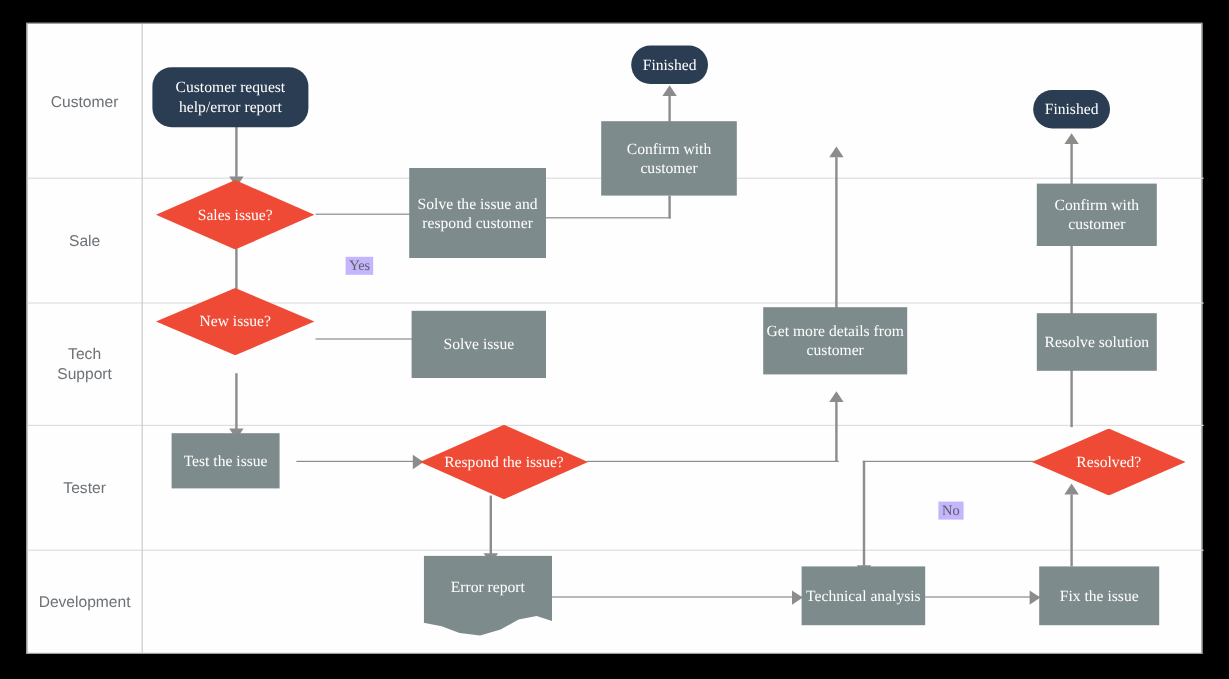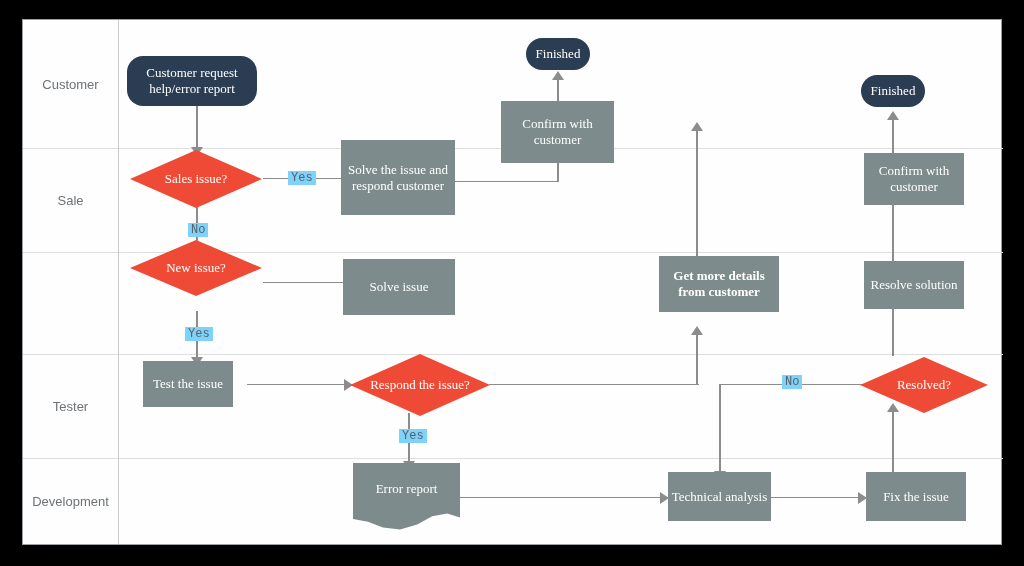--- a/index.html
+++ b/index.html
@@ -47,37 +47,39 @@
   
   .ln{position:absolute;background:#8c8c8c;z-index:3;}
   .lnv{width:1.6px;}
   .lnh{height:1.6px;}
 
   .arw{position:absolute;width:0;height:0;z-index:4;}
   .arw-d{border-left:6px solid transparent;border-right:6px solid transparent;border-top:9px solid #8c8c8c;}
   .arw-u{border-left:6px solid transparent;border-right:6px solid transparent;border-bottom:9px solid #8c8c8c;}
   .arw-r{border-top:6px solid transparent;border-bottom:6px solid transparent;border-left:9px solid #8c8c8c;}
 
-  .elabel{position:absolute;color:#5a5f63;font-family:Liberation Mono, monospace;
-          font-size:12px;background:#7dd3fc;padding:0 3px;z-index:5;white-space:nowrap;}
+  .elabel{position:absolute;color:#5a5f63;font-family:Liberation Serif, serif;
+          font-size:12px;background:#c4b5fd;padding:0 3px;z-index:5;white-space:nowrap;margin-top:43px;}
 </style>
 </head>
 <body>
 
 <div id="stage">
   <div id="frame">
 
     <div class="lane-sep" style="top:128px;"></div>
     <div class="lane-sep" style="top:232px;"></div>
     <div class="lane-sep" style="top:334px;"></div>
     <div class="lane-sep" style="top:438px;"></div>
     <div class="col-sep"></div>
 
     <div class="lane-label" style="top:0;height:128px;">Customer</div>
     <div class="lane-label" style="top:128px;height:104px;">Sale</div>
+    <div class="lane-label" style="top:232px;height:102px;white-space:pre-line;">Tech
+Support</div>
     <div class="lane-label" style="top:438px;height:86px;">Development</div>
     <div class="lane-label" style="top:334px;height:104px;">Tester</div>
 
     <div class="ln lnv" style="left:173.2px;top:85px;height:45px;"></div>
     <div class="arw arw-d" style="left:168px;top:127px;"></div>
 
     <div class="ln lnh" style="left:240px;top:157.5px;width:100px;"></div>
     <div class="arw arw-r" style="left:331px;top:152.5px;"></div>
     <div class="elabel" style="left:265px;top:151px;">Yes</div>
 
@@ -154,21 +156,21 @@
 
     <div class="node proc" style="left:841px;top:133px;width:100px;height:52px;">Confirm with customer</div>
 
     <div class="node dec" style="left:107px;top:220px;width:132px;height:56px;">
       <div class="dshape"></div>
       <div class="dtxt">New issue?</div>
     </div>
 
     <div class="node proc" style="left:320px;top:239px;width:112px;height:56px;">Solve issue</div>
 
-    <div class="node proc" style="left:636px;top:236px;width:120px;height:56px;font-weight:bold;">Get more details from customer</div>
+    <div class="node proc" style="left:613px;top:236px;width:120px;height:56px;">Get more details from customer</div>
 
     <div class="node proc" style="left:841px;top:241px;width:100px;height:48px;">Resolve solution</div>
 
     <div class="node proc" style="left:120px;top:341px;width:90px;height:46px;">Test the issue</div>
 
     <div class="node dec" style="left:327px;top:334px;width:140px;height:62px;">
       <div class="dshape"></div>
       <div class="dtxt">Respond the issue?</div>
     </div>
 

